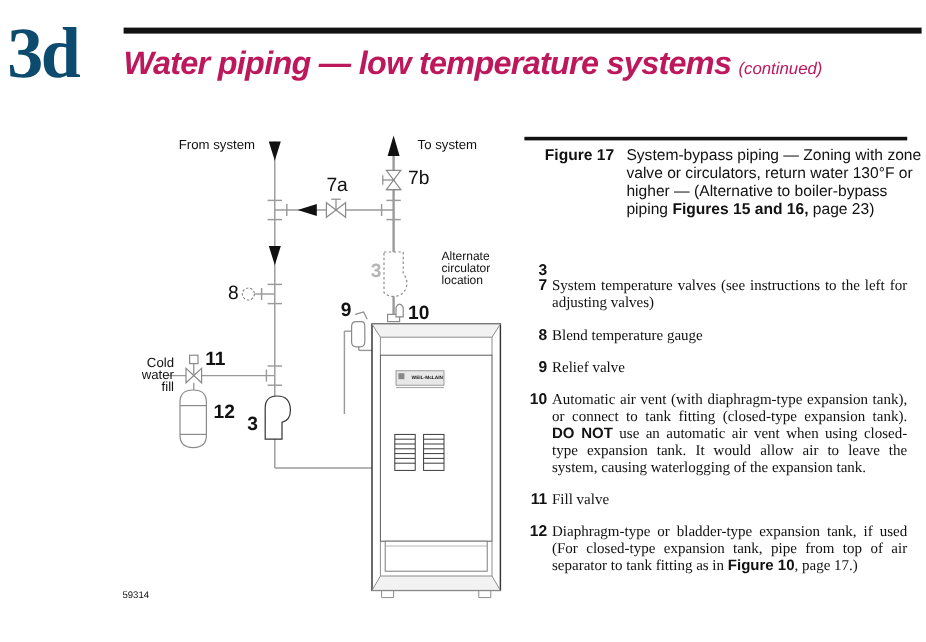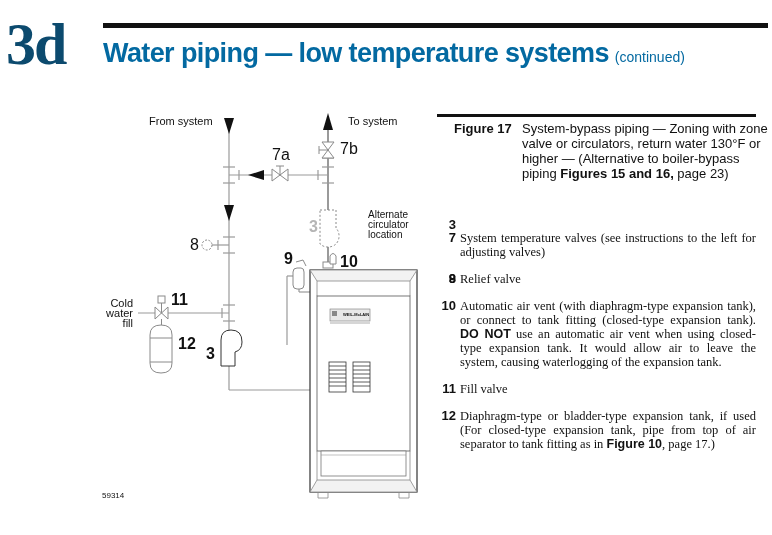--- a/index.html
+++ b/index.html
@@ -1,20 +1,20 @@
 <!DOCTYPE html>
 <html><head>
   <meta charset="utf-8">
   <style>
     html, body { margin: 0; padding: 0; background: #ffffff; }
     body { width: 772px; height: 535px; position: relative; overflow: hidden; color: #111; font-family: "Liberation Sans", sans-serif; }
 
     .section-num { position: absolute; left: 6px; top: 14px; font-family: "Liberation Serif", serif; font-weight: bold; font-size: 60px; line-height: 60px; letter-spacing: -2px; color: #0c4a6e; }
     .top-rule { position: absolute; left: 103px; top: 23px; width: 665px; height: 5px; background: #111; }
-    .page-title { position: absolute; left: 103px; top: 36px; font-family: "Liberation Sans", sans-serif; font-weight: bold; font-size: 27px; line-height: 34px; letter-spacing: -0.6px; color: #0369a1; white-space: nowrap; }
+    .page-title { position: absolute; left: 103px; top: 36px; font-family: "Liberation Sans", sans-serif; font-weight: bold; font-size: 27px; line-height: 34px; letter-spacing: -0.6px; color: #be185d; white-space: nowrap; font-style: italic; }
     .page-title .cont { font-weight: normal; font-size: 14px; letter-spacing: 0; margin-left: 6px; }
 
     .diagram { position: absolute; left: 0; top: 0; width: 440px; height: 456px; }
     .diagram svg { position: absolute; left: 0; top: 0; }
     .lbl { position: absolute; font-family: "Liberation Sans", sans-serif; color: #111; white-space: nowrap; }
     .lbl.small { font-size: 11px; line-height: 12px; }
     .lbl.num { font-size: 16px; font-weight: bold; line-height: 16px; }
     .lbl.numlight { font-size: 16px; line-height: 16px; }
     .lbl.grey { color: #b5b5b5; }
     .lbl.tiny { font-size: 10px; line-height: 10px; }
@@ -169,21 +169,21 @@
     <div>Alternate</div>
     <div>circulator</div>
     <div>location</div>
   </div>
   <div class="lbl numlight" style="left:190px; top:237px;">8</div>
   <div class="lbl num" style="left:284px; top:251px;">9</div>
   <div class="lbl num" style="left:340px; top:254px;">10</div>
   <div class="lbl num" style="left:171px; top:292px;">11</div>
   <div class="lbl num" style="left:178px; top:336px;">12</div>
   <div class="lbl num" style="left:206px; top:346px;">3</div>
-  <div class="lbl small right" style="left:100px; top:297px; width:33px;">
+  <div class="lbl small right" style="left:112px; top:297px; width:33px;">
     <div>Cold</div>
     <div style="line-height:9px;">water</div>
     <div style="line-height:10px;">fill</div>
   </div>
   <div class="lbl" style="left:343px; top:312px; font-size:4px; font-weight:bold;">WEIL-McLAIN</div>
   <div class="lbl fignum" style="left:102px; top:491px;">59314</div>
 </div>
 
 <div class="fig-rule"></div>
 <div class="fig-caption">
@@ -192,21 +192,21 @@
 </div>
 
 <div class="legend">
   <div class="legend-item" style="margin-bottom:13px;">
     <span class="key">3</span>
   </div>
   <div class="legend-item" style="margin-bottom:13px;">
     <span class="key">7</span><span>System temperature valves (see instructions to the left for adjusting valves)</span>
   </div>
   <div class="legend-item" style="margin-bottom:13px;">
-    <span class="key">8</span>
+    <span class="key">8</span><span>Blend temperature gauge</span>
   </div>
   <div class="legend-item" style="margin-bottom:13px;">
     <span class="key">9</span><span>Relief valve</span>
   </div>
   <div class="legend-item" style="margin-bottom:13px;">
     <span class="key">10</span><span>Automatic air vent (with diaphragm-type expansion tank), or connect to tank fitting (closed-type expansion tank). </span><b>DO NOT</b><span> use an automatic air vent when using closed-type expansion tank. It would allow air to leave the system, causing waterlogging of the expansion tank.</span>
   </div>
   <div class="legend-item" style="margin-bottom:13px;">
     <span class="key">11</span><span>Fill valve</span>
   </div>

